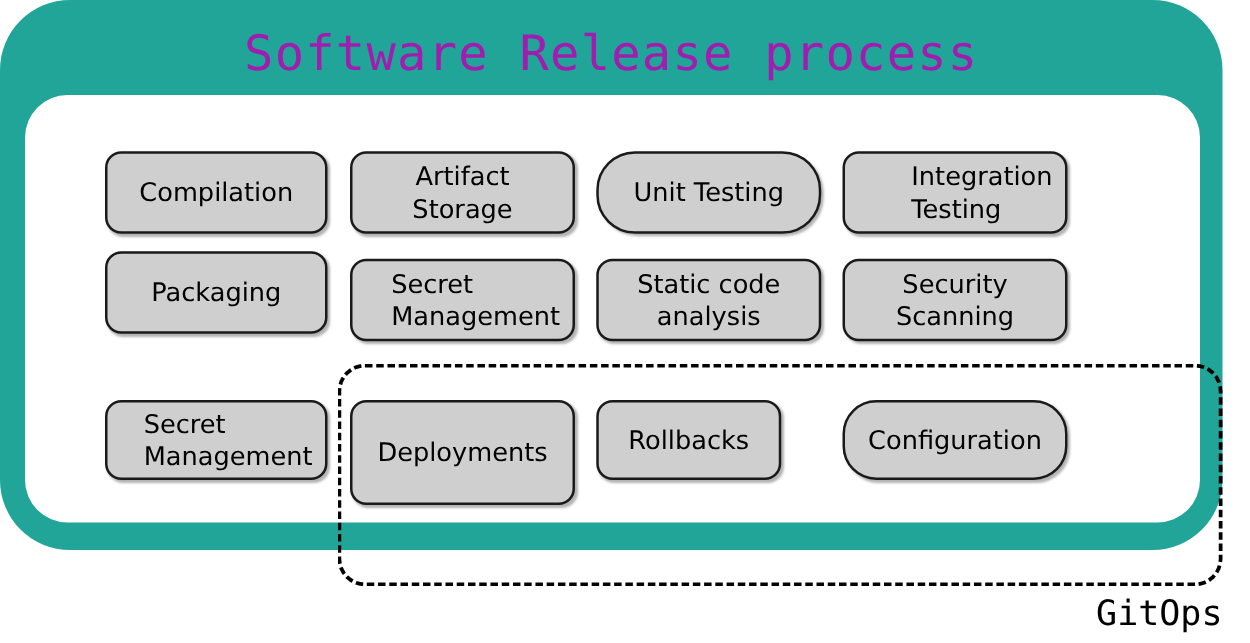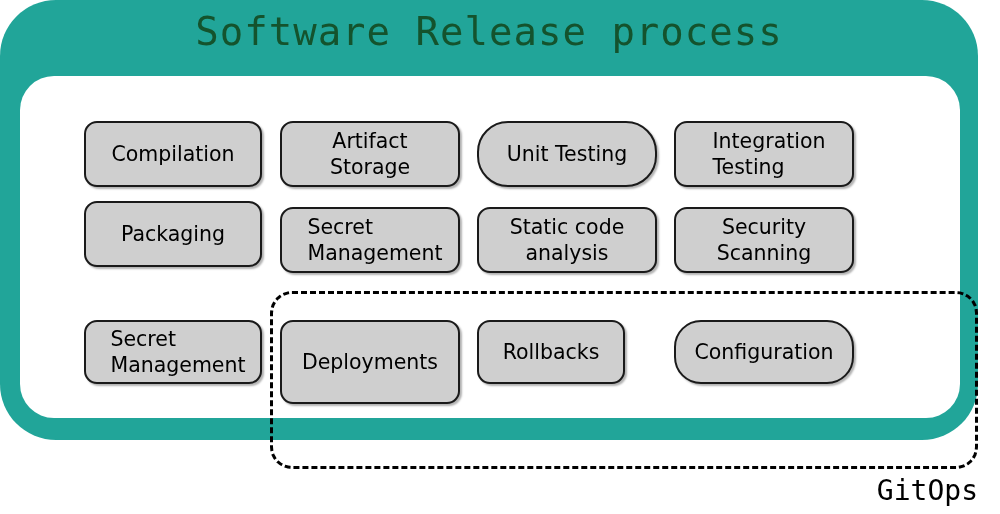--- a/index.html
+++ b/index.html
@@ -29,24 +29,24 @@
     height: 440px;
     box-sizing: border-box;
     background: #21a599;
     border-radius: 56px;
   }
 
   
   #title {
     position: absolute;
     left: 0px;
-    top: 8px;
+    top: 20px;
     width: 978px;
     text-align: center;
-    color: #14532d;
+    color: #a21caf;
     font-family: "DejaVu Sans Mono", monospace;
     font-size: 39px;
     line-height: 48px;
     letter-spacing: 1px;
     white-space: nowrap;
   }
 
   
   #inner-panel {
     position: absolute;
@@ -98,21 +98,21 @@
     padding: 0 10px;
   }
   .item-label {
     color: #000000;
     font-size: 20.5px;
     line-height: 26px;
     text-align: center;
     white-space: pre-line;
   }
   .item-box.align-left {
-    justify-content: center;
+    justify-content: flex-end;
     padding-left: 20px;
   }
   .item-box.align-left .item-label {
     text-align: left;
   }
 </style>
 </head>
 <body>
 
 <div id="stage">

